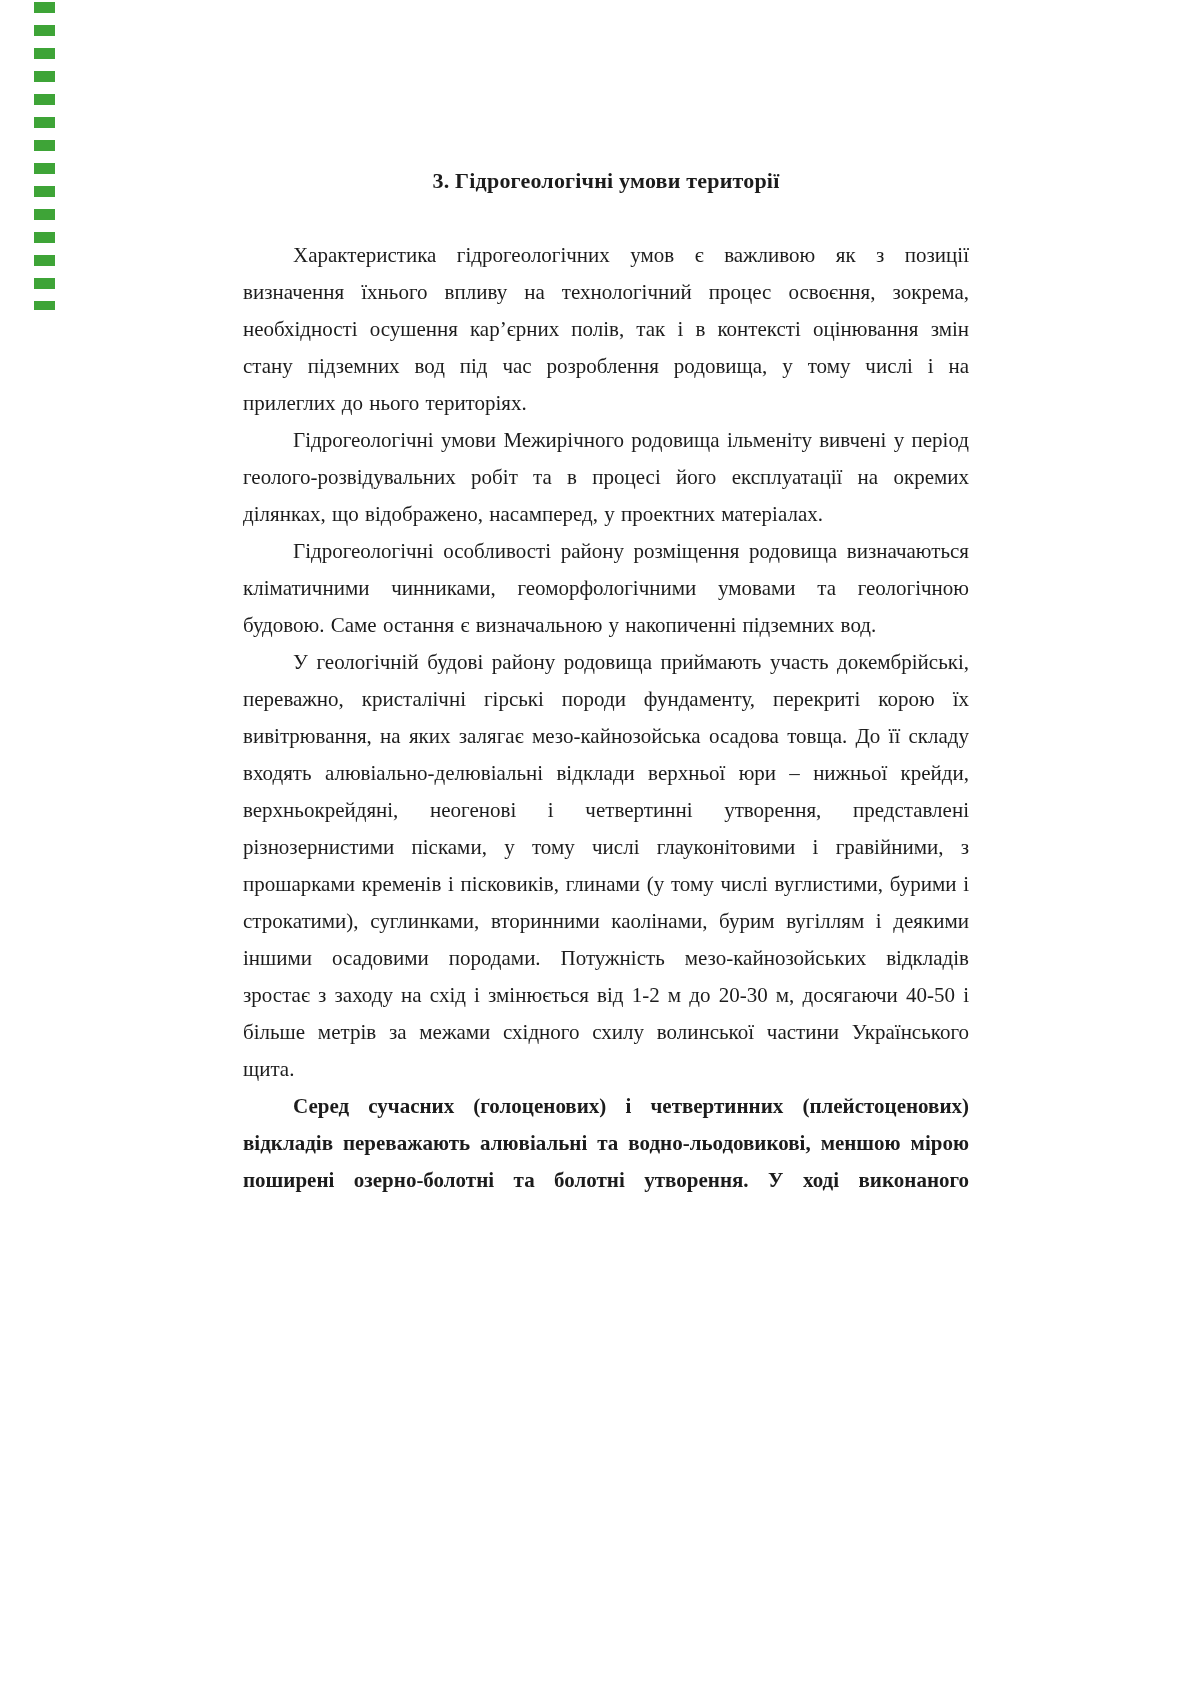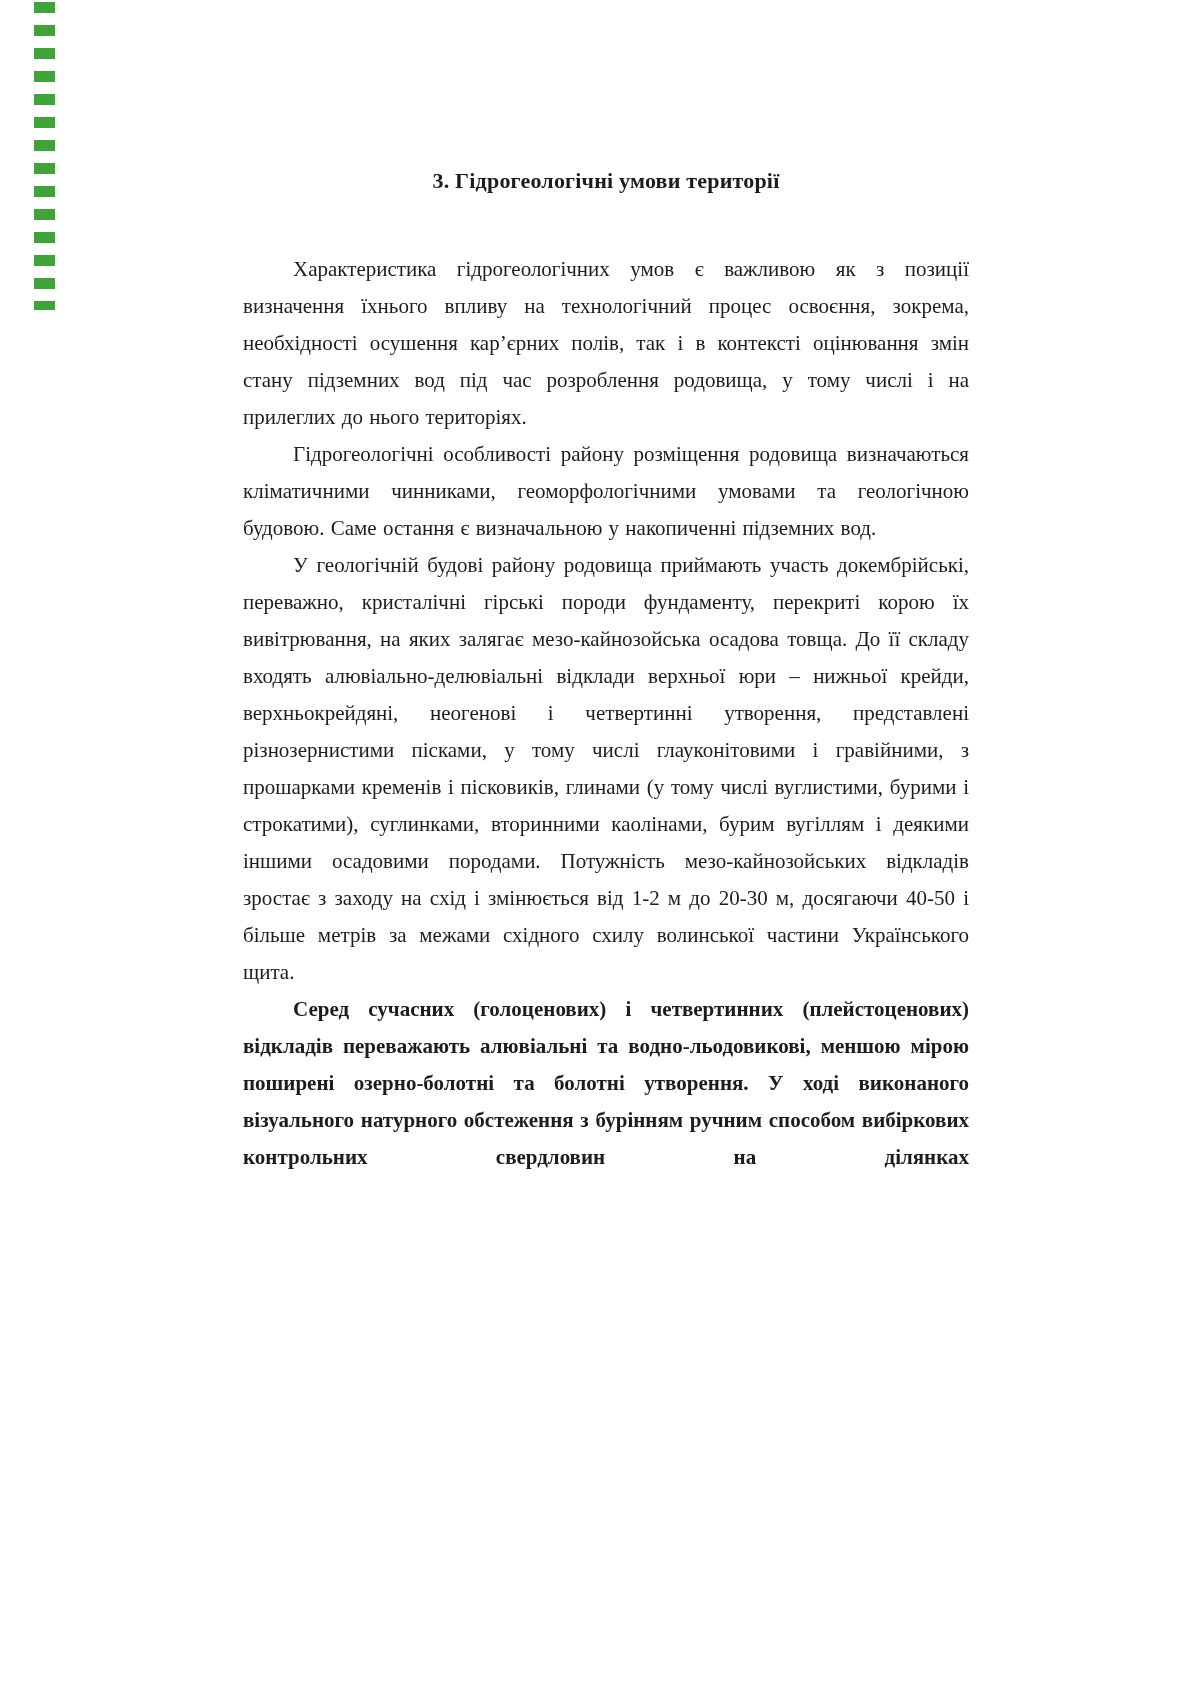--- a/index.html
+++ b/index.html
@@ -59,21 +59,21 @@
   }
   .body-par {
     font-size: 21px;
     line-height: 37px;
     text-align: justify;
     text-indent: 50px;
     margin: 0;
     word-spacing: 1px;
   }
   .body-par.first {
-    margin-top: 57px;
+    margin-top: 43px;
     font-family: Liberation Serif, serif;
   }
   .body-par.cont {
     
     text-align-last: justify;
     font-weight: bold;
   }
   .page-number {
     position: absolute;
     left: 946px;
@@ -90,20 +90,21 @@
   <div class="edge-marks-left"></div>
 
   <div class="edge-marks-bottom"></div>
 
   <div class="content">
     <h1 class="doc-title">3. Гідрогеологічні умови території</h1>
 
 
     <p class="body-par first">Характеристика гідрогеологічних умов є важливою як з позиції визначення їхнього впливу на технологічний процес освоєння, зокрема, необхідності осушення кар’єрних полів, так і в контексті оцінювання змін стану підземних вод під час розроблення родовища, у тому числі і на прилеглих до нього територіях.</p>
 
+    <p class="body-par">Гідрогеологічні умови Межирічного родовища ільменіту вивчені у період геолого-розвідувальних робіт та в процесі його експлуатації на окремих ділянках, що відображено, насамперед, у проектних матеріалах.</p>
 
     <p class="body-par">Гідрогеологічні особливості району розміщення родовища визначаються кліматичними чинниками, геоморфологічними умовами та геологічною будовою. Саме остання є визначальною у накопиченні підземних вод.</p>
 
 
     <p class="body-par">У геологічній будові району родовища приймають участь докембрійські, переважно, кристалічні гірські породи фундаменту, перекриті корою їх вивітрювання, на яких залягає мезо-кайнозойська осадова товща. До її складу входять алювіально-делювіальні відклади верхньої юри – нижньої крейди, верхньокрейдяні, неогенові і четвертинні утворення, представлені різнозернистими пісками, у тому числі глауконітовими і гравійними, з прошарками кременів і пісковиків, глинами (у тому числі вуглистими, бурими і строкатими), суглинками, вторинними каолінами, бурим вугіллям і деякими іншими осадовими породами. Потужність мезо-кайнозойських відкладів зростає з заходу на схід і змінюється від 1-2 м до 20-30 м, досягаючи 40-50 і більше метрів за межами східного схилу волинської частини Українського щита.</p>
 
     <p class="body-par cont">Серед сучасних (голоценових) і четвертинних (плейстоценових) відкладів переважають алювіальні та водно-льодовикові, меншою мірою поширені озерно-болотні та болотні утворення. У ході виконаного візуального натурного обстеження з бурінням ручним способом вибіркових контрольних свердловин на ділянках</p>
   </div>
 
   <div class="page-number">34</div>

